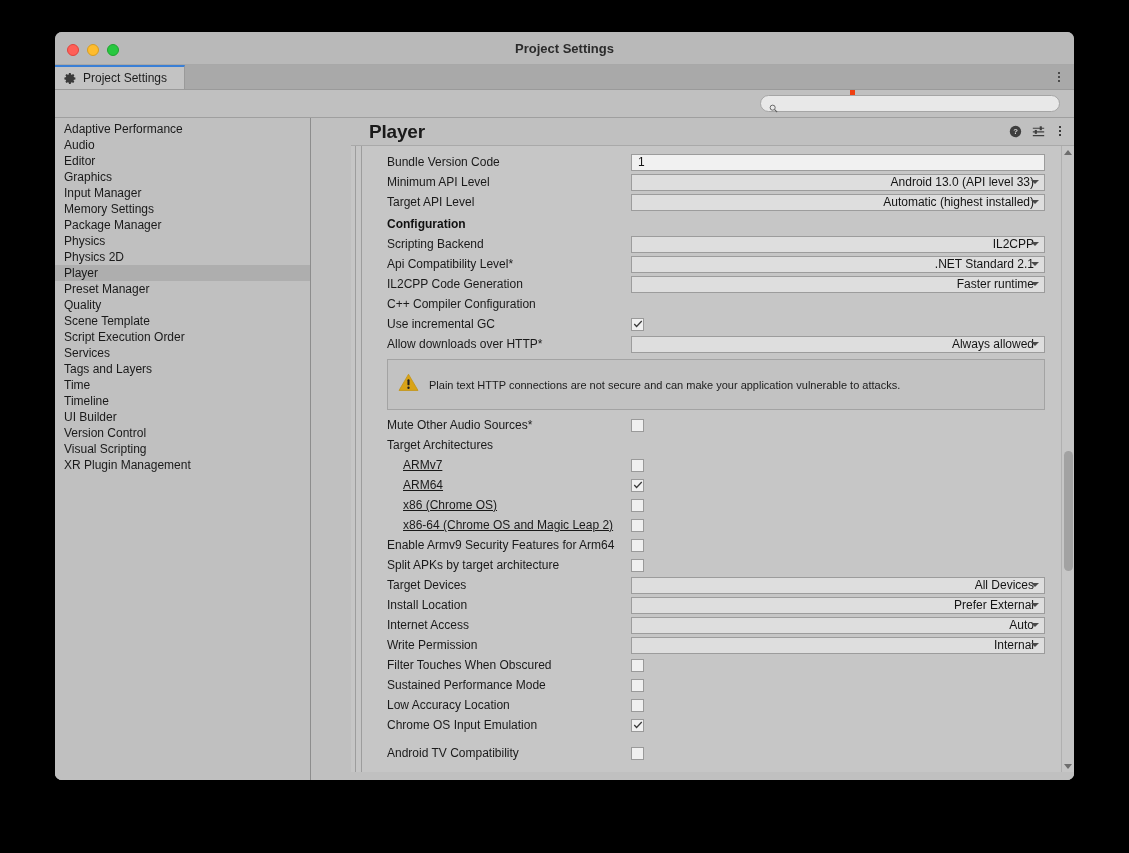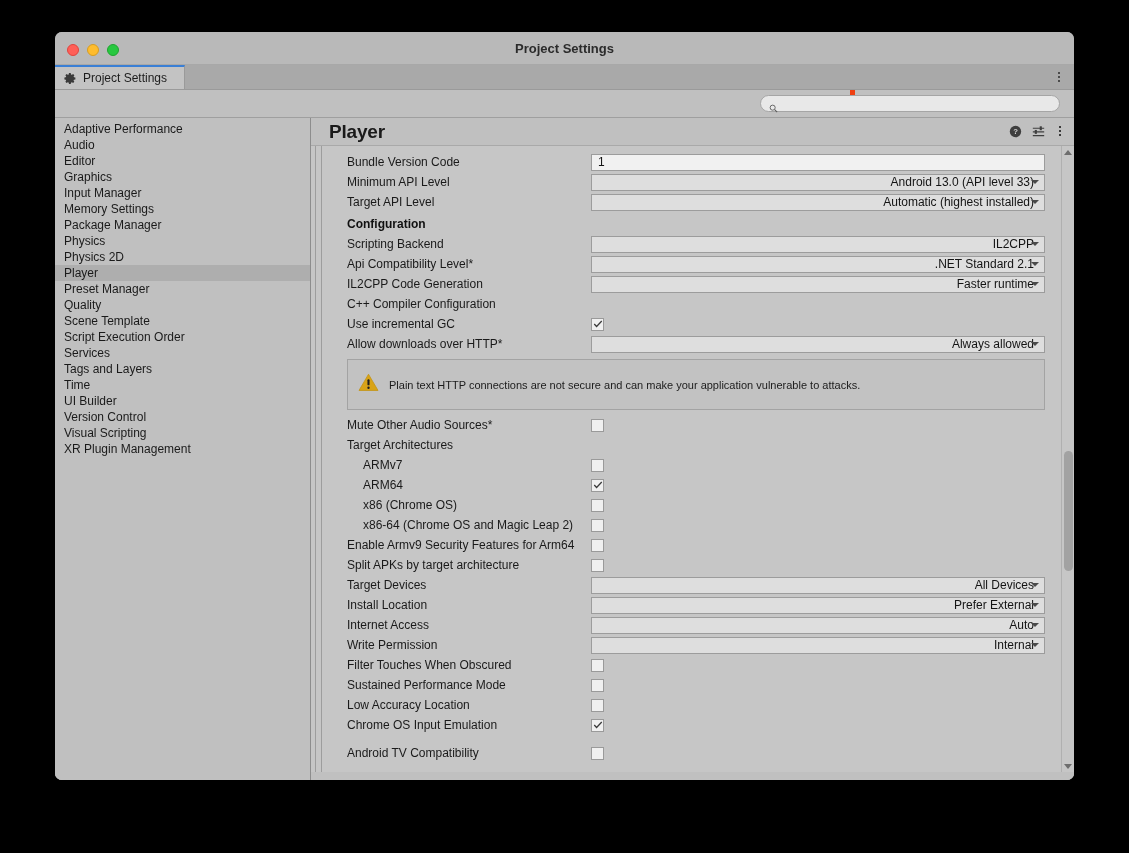--- a/index.html
+++ b/index.html
@@ -87,21 +87,21 @@
     font-family: "Liberation Sans", sans-serif;
     font-size: 11px; color: #222; width: 100%; padding: 0;
   }
   .mag { width: 9px; height: 9px; flex: 0 0 auto; }
   .red-marker {
     position: absolute; left: 795px; top: 0px;
     width: 5px; height: 5px; background: #ef4012;
   }
 
   
-  .body { flex: 1 1 auto; display: flex; min-height: 0; background: #c0c0c0; }
+  .body { flex: 1 1 auto; display: flex; min-height: 0; background: #c0c0c0; gap: 40px; }
 
   
   .sidebar {
     width: 256px; flex: 0 0 256px;
     background: #c0c0c0;
     border-right: 1px solid #8d8d8d;
     padding-top: 3px;
     overflow: hidden;
   }
   .side-item {
@@ -155,21 +155,21 @@
   .row {
     display: flex; align-items: center;
     height: 20px;
     padding-left: 16px;
   }
   .row .lbl {
     width: 244px; flex: 0 0 244px;
     font-size: 12px; color: #1a1a1a;
     white-space: nowrap; overflow: hidden;
   }
-  .row.indent1 .lbl { padding-left: 16px; }
+  .row.indent1 .lbl { padding-left: 16px; text-decoration: underline; }
   .row.dim .lbl { color: #8a8a8a; }
   .section-hdr {
     font-size: 12px; font-weight: bold; color: #111;
     padding-left: 16px; height: 22px; line-height: 24px;
   }
 
   
   .ctrl { flex: 1 1 auto; min-width: 0; padding-right: 16px; }
   .field, .select {
     height: 17px;
@@ -299,20 +299,21 @@
       <div class="side-item"><span>Physics</span></div>
       <div class="side-item"><span>Physics 2D</span></div>
       <div class="side-item selected"><span>Player</span></div>
       <div class="side-item"><span>Preset Manager</span></div>
       <div class="side-item"><span>Quality</span></div>
       <div class="side-item"><span>Scene Template</span></div>
       <div class="side-item"><span>Script Execution Order</span></div>
       <div class="side-item"><span>Services</span></div>
       <div class="side-item"><span>Tags and Layers</span></div>
       <div class="side-item"><span>Time</span></div>
+      <div class="side-item"><span>Timeline</span></div>
       <div class="side-item"><span>UI Builder</span></div>
       <div class="side-item"><span>Version Control</span></div>
       <div class="side-item"><span>Visual Scripting</span></div>
       <div class="side-item"><span>XR Plugin Management</span></div>
     </div>
 
     <div class="pane">
 
       <div class="pane-head">
         <div class="pane-title">Player</div>

